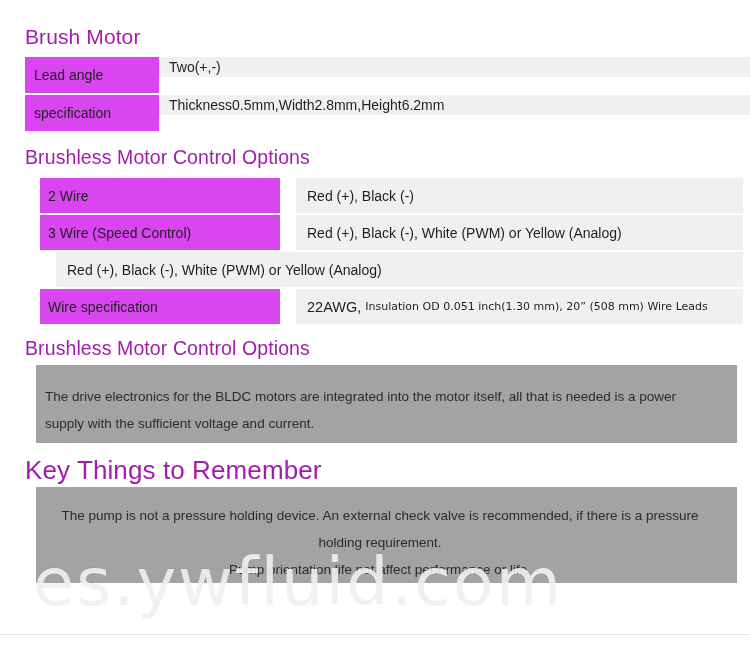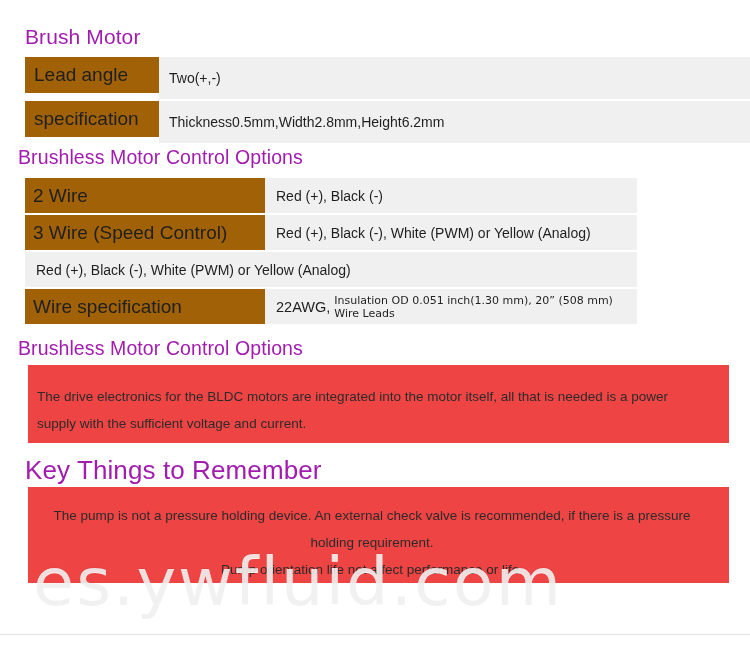--- a/index.html
+++ b/index.html
@@ -31,21 +31,21 @@
     white-space: nowrap;
   }
   .heading-h1 {
     position: absolute;
     left: 25px;
     font-size: 21px;
     line-height: 24px;
   }
   .heading-h2 {
     position: absolute;
-    left: 18px;
+    left: 25px;
     font-size: 19.5px;
     line-height: 23px;
   }
   .heading-h3 {
     position: absolute;
     left: 25px;
     font-size: 26px;
     line-height: 24px;
   }
 
@@ -56,26 +56,26 @@
     border-spacing: 0;
   }
   .spec-table .row {
     display: flex;
     align-items: stretch;
   }
   .spec-table .row + .row {
     margin-top: 2px;
   }
   .cell-key {
-    background: #a16207;
+    background: #d946ef;
     color: #1f1f1f;
     display: flex;
     align-items: center;
     box-sizing: border-box;
-    font-size: 19px;
+    font-size: 14px;
     font-weight: 400;
   }
   .cell-val {
     background: #f0f0f0;
     color: #1f1f1f;
     display: flex;
     align-items: center;
     box-sizing: border-box;
     font-size: 14px;
     font-weight: 400;
@@ -88,65 +88,66 @@
     width: 725px;
   }
   #table-brush .cell-key {
     width: 134px;
     min-width: 134px;
     height: 36px;
     padding-left: 9px;
   }
   #table-brush .cell-val {
     flex: 1 1 auto;
-    height: 42px;
+    height: 20px;
     padding-left: 10px;
     
     -webkit-mask-image: linear-gradient(to right, #000 0px, #000 645px, rgba(0,0,0,0) 712px);
     mask-image: linear-gradient(to right, #000 0px, #000 645px, rgba(0,0,0,0) 712px);
   }
 
   
   #table-bldc {
-    left: 25px;
+    left: 40px;
     top: 178px;
-    width: 612px;
+    width: 703px;
   }
   #table-bldc .cell-key {
     width: 240px;
     min-width: 240px;
     height: 35px;
     padding-left: 8px;
   }
   #table-bldc .cell-val {
     flex: 1 1 auto;
     height: 35px;
     padding-left: 11px;
+    margin-left: 16px;
   }
   #table-bldc .row + .row {
     margin-top: 2px;
   }
 
   
   .wire-lead {
     font-size: 14.5px;
     letter-spacing: 0;
   }
   .wire-detail {
     font-family: "DejaVu Sans", sans-serif;
     font-size: 11px;
     color: #1f1f1f;
     letter-spacing: 0;
   }
 
   
   .note-box {
     position: absolute;
-    left: 28px;
-    background: #ef4444;
+    left: 36px;
+    background: #a3a3a3;
     box-sizing: border-box;
     color: #222222;
   }
   #note-bldc {
     top: 365px;
     width: 701px;
     height: 78px;
     padding: 18px 22px 0 9px;
   }
   #note-key {

